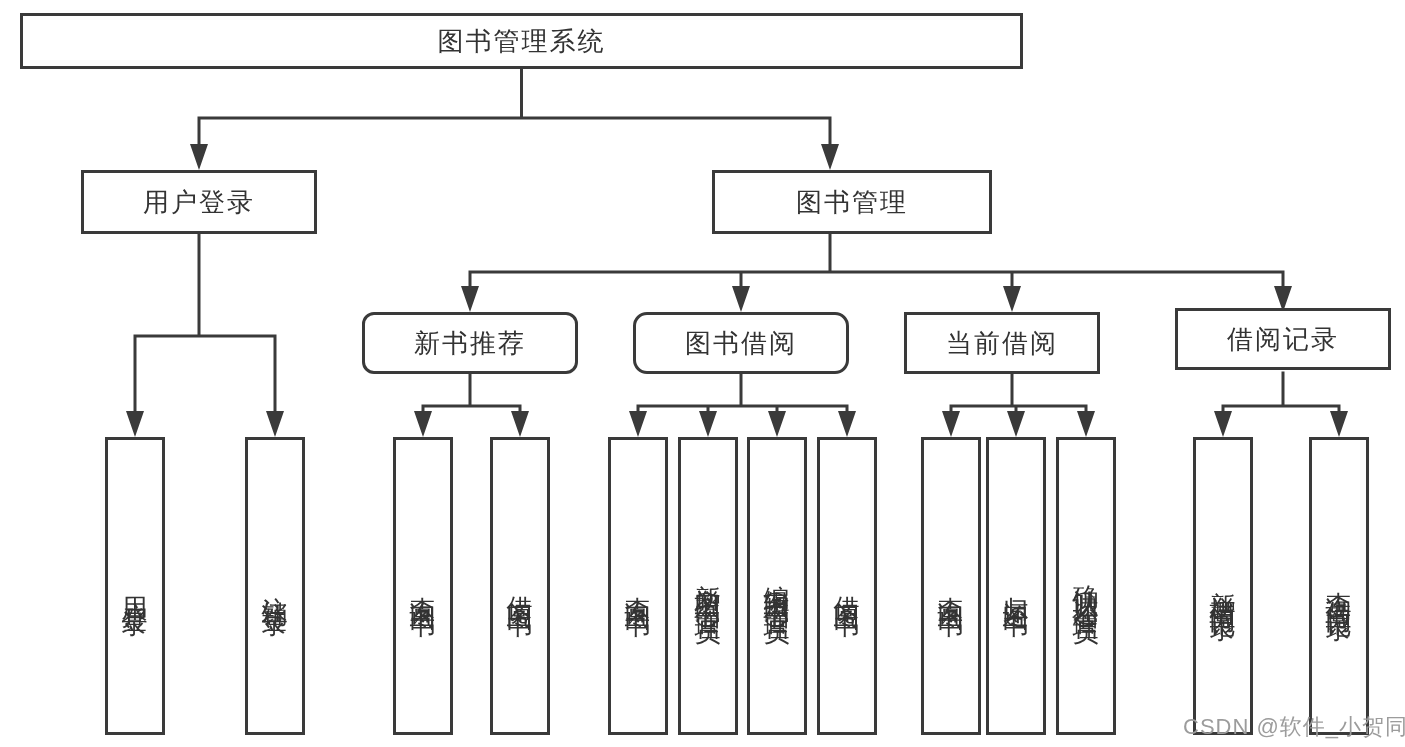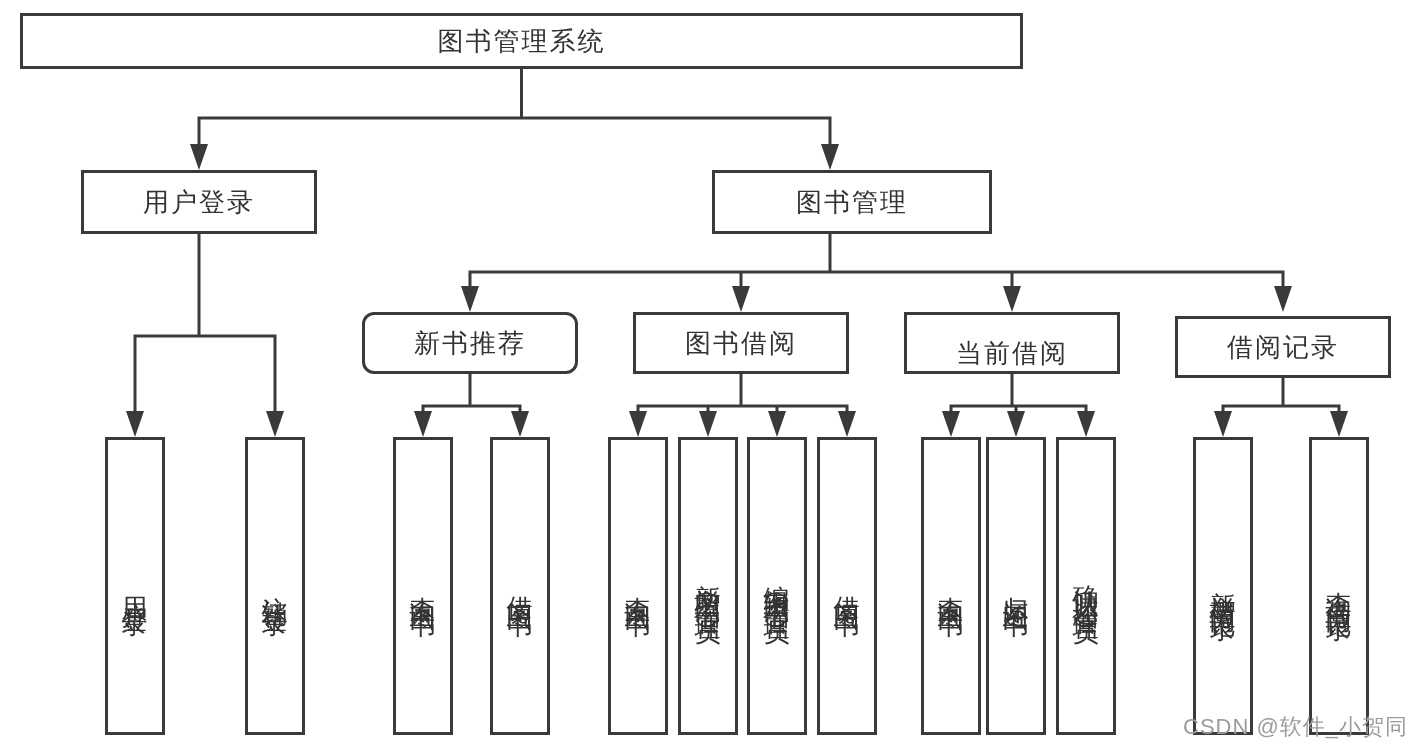--- a/index.html
+++ b/index.html
@@ -98,27 +98,27 @@
   <div class="node" style="left:81px; top:170px; width:236px; height:64px;">
     <span class="lbl">用户登录</span>
   </div>
   <div class="node" style="left:712px; top:170px; width:280px; height:64px;">
     <span class="lbl">图书管理</span>
   </div>
 
   <div class="node" style="left:362px; top:312px; width:216px; height:62px;border-radius:12px;">
     <span class="lbl">新书推荐</span>
   </div>
-  <div class="node" style="left:633px; top:312px; width:216px; height:62px;">
+  <div class="node" style="left:633px; top:312px; width:216px; height:62px;border-radius:14px;">
     <span class="lbl">图书借阅</span>
   </div>
-  <div class="node" style="left:904px; top:312px; width:216px; height:62px;align-items:flex-end;">
+  <div class="node" style="left:904px; top:312px; width:196px; height:62px;">
     <span class="lbl">当前借阅</span>
   </div>
-  <div class="node" style="left:1175px; top:316px; width:216px; height:62px;">
+  <div class="node" style="left:1175px; top:308px; width:216px; height:62px;">
     <span class="lbl">借阅记录</span>
   </div>
 
   <div class="node vert" style="left:105px; top:437px; width:60px; height:298px;">
     <span class="lbl">用户登录</span>
   </div>
   <div class="node vert" style="left:245px; top:437px; width:60px; height:298px;">
     <span class="lbl">注销登录</span>
   </div>
 

